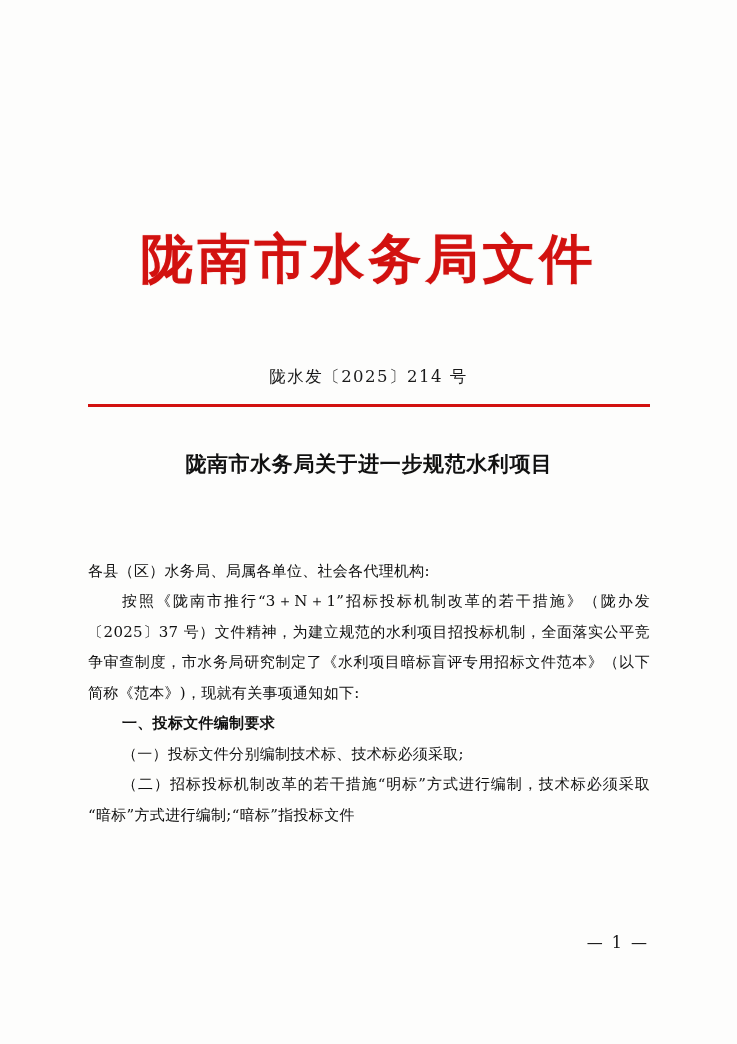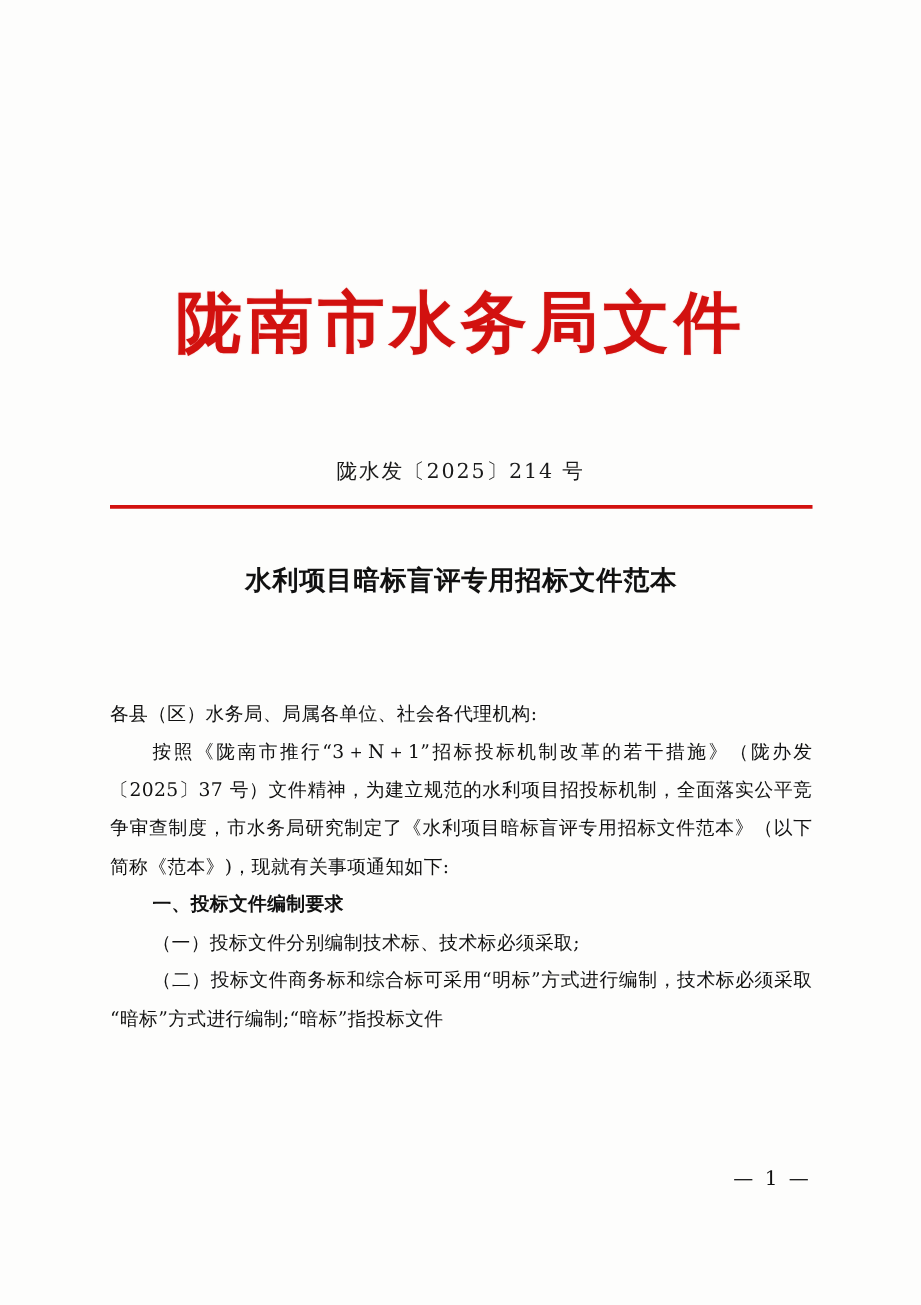--- a/index.html
+++ b/index.html
@@ -103,26 +103,26 @@
 
   <div class="doc-head">
     <div class="doc-head-title">陇南市水务局文件</div>
   </div>
 
   <div class="doc-number">陇水发〔2025〕214 号</div>
 
   <div class="red-rule"></div>
 
   <div class="title-block">
-    <div>水利项目暗标盲评专用招标文件范本</div>
+    <div>陇南市水务局关于进一步规范水利项目</div>
   </div>
 
   <div class="body-block">
     <p class="p">各县（区）水务局、局属各单位、社会各代理机构:</p>
     <p class="p indent1">按照《陇南市推行“3＋N＋1”招标投标机制改革的若干措施》（陇办发〔2025〕37 号）文件精神，为建立规范的水利项目招投标机制，全面落实公平竞争审查制度，市水务局研究制定了《水利项目暗标盲评专用招标文件范本》（以下简称《范本》)，现就有关事项通知如下:</p>
     <p class="p section-heading">一、投标文件编制要求</p>
     <p class="p indent1">（一）投标文件分别编制技术标、技术标必须采取;</p>
-    <p class="p indent1">（二）投标文件商务标和综合标可采用“明标”方式进行编制，技术标必须采取“暗标”方式进行编制;“暗标”指投标文件</p>
+    <p class="p indent1">（二）招标投标机制改革的若干措施“明标”方式进行编制，技术标必须采取“暗标”方式进行编制;“暗标”指投标文件</p>
   </div>
 
   <div class="page-number">— 1 —</div>
 
 </div>
 
 </body></html>

